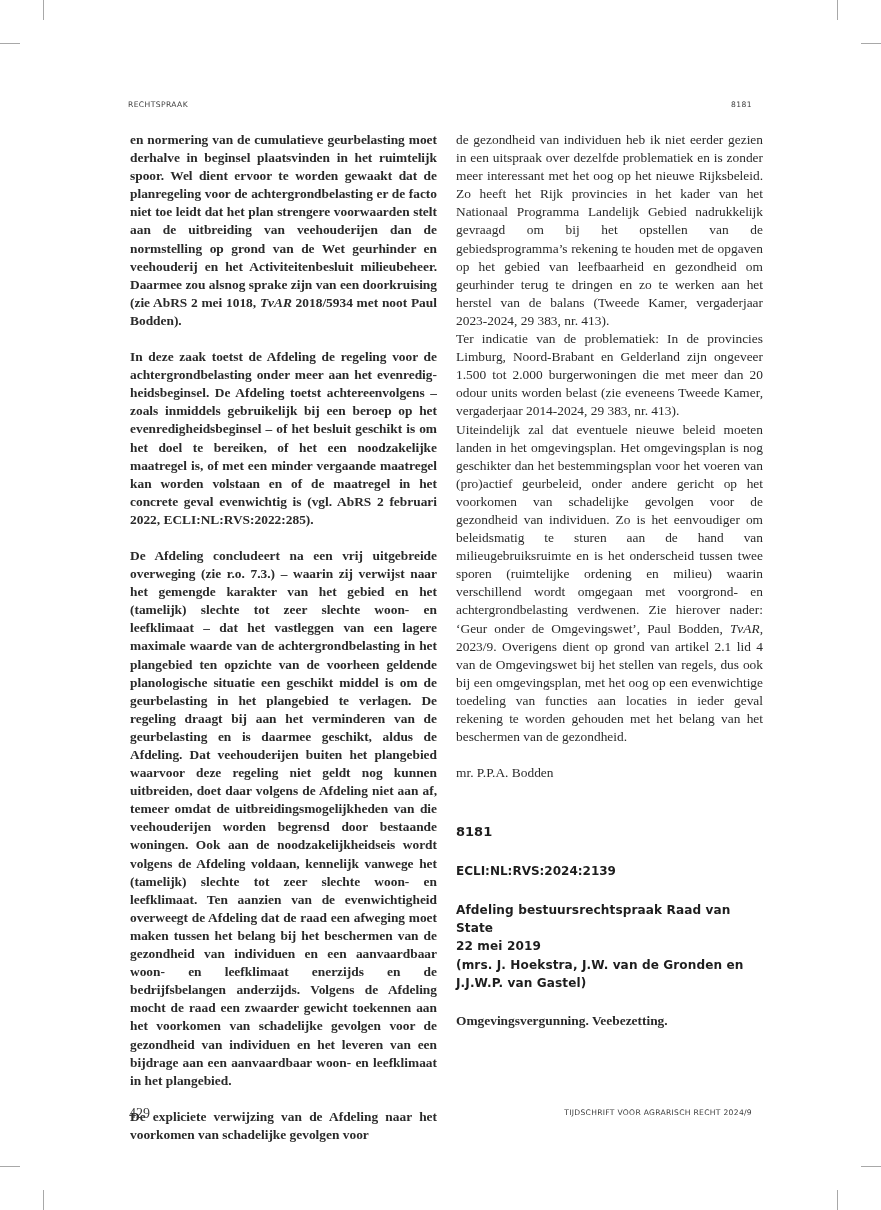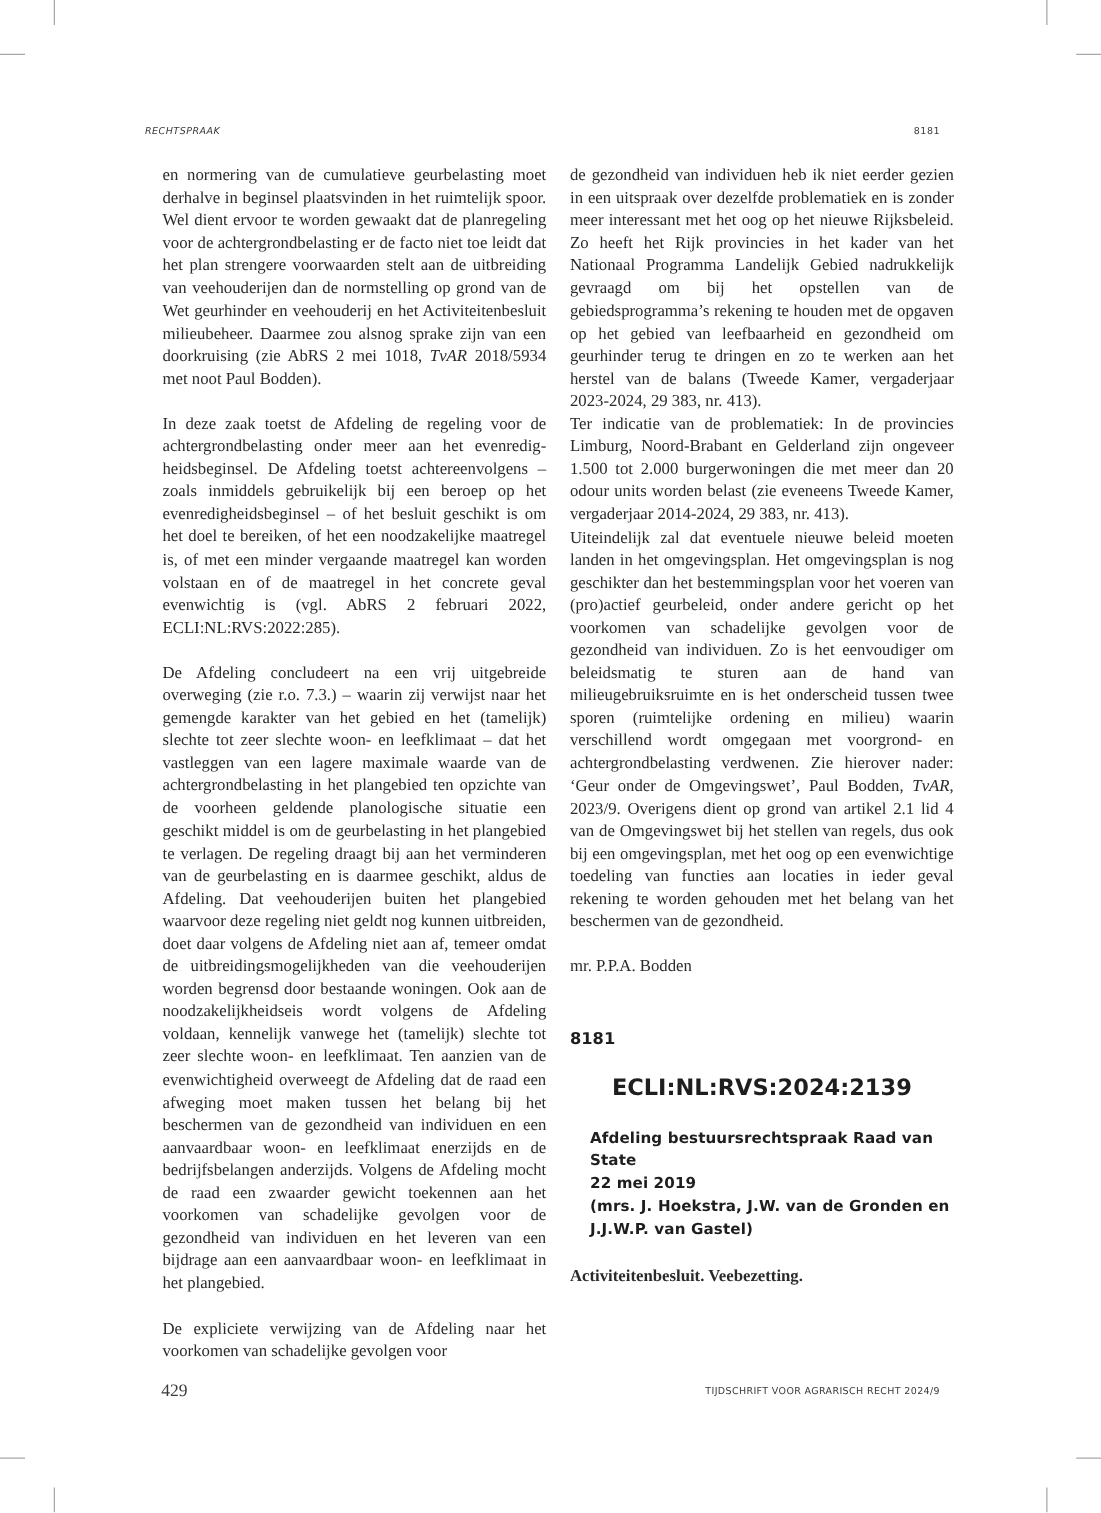--- a/index.html
+++ b/index.html
@@ -7,42 +7,42 @@
 
     .crop { position: absolute; background: #a8a8a8; }
     .crop.v { width: 1px; height: 20px; }
     .crop.h { height: 1px; width: 20px; }
 
     .running-head {
       position: absolute; top: 100px;
       font-family: "DejaVu Sans", sans-serif; font-size: 7.6px; letter-spacing: 0.4px;
       color: #3a3a3a;
     }
-    .running-head.left { left: 116px; font-style: italic; }
+    .running-head.left { left: 128px; }
     .running-head.right { right: 129px; }
 
     .col {
       position: absolute; top: 131px; width: 307px;
       font-family: "Liberation Serif", serif; font-size: 13.4px; line-height: 18.1px;
       color: #2a2a2a; text-align: justify; hyphens: manual;
     }
-    .col.left { left: 130px; }
+    .col.left { left: 130px; font-weight: bold; }
     .col.right { left: 456px; }
 
     .col p { margin: 0 0 18px 0; }
     .col p.tight { margin-bottom: 0; }
     .col em { font-style: italic; }
 
     .case-no, .ecli, .court {
       font-family: "DejaVu Sans", sans-serif; font-weight: bold; color: #1e1e1e;
       text-align: left;
     }
     .case-no { font-size: 13px; line-height: 18px; margin: 41px 0 21px 0; }
-    .ecli { font-size: 18px; line-height: 18px; margin: 0 0 21px 0; text-align: center; }
-    .court { font-size: 12.1px; line-height: 18.1px; margin: 0 0 20px 16px; letter-spacing: 0.1px; }
+    .ecli { font-size: 12px; line-height: 18px; margin: 0 0 21px 0; }
+    .court { font-size: 12.1px; line-height: 18.1px; margin: 0 0 20px 0; letter-spacing: 0.1px; }
     .court span { display: block; }
 
     .meta { font-weight: bold; text-align: left; margin: 0 0 17px 0; }
 
     .folio {
       position: absolute; top: 1106px;
       font-family: "Liberation Serif", serif; font-size: 14px; color: #3a3a3a;
     }
     .folio.left { left: 129px; }
     .journal {
@@ -78,17 +78,17 @@
   <p><span>Uiteindelijk zal dat eventuele nieuwe beleid moeten landen in het omgevingsplan. Het omgevingsplan is nog geschikter dan het bestemmingsplan voor het voeren van (pro)actief geurbeleid, onder andere gericht op het voorkomen van schadelijke gevolgen voor de gezondheid van individuen. Zo is het een­voudiger om beleidsmatig te sturen aan de hand van milieugebruiksruimte en is het onderscheid tussen twee sporen (ruimtelijke ordening en milieu) waarin verschillend wordt omgegaan met voorgrond- en achtergrondbelasting verdwenen. Zie hierover nader: ‘Geur onder de Omgevingswet’, Paul Bodden, </span><em>TvAR</em><span>, 2023/9. Overigens dient op grond van artikel 2.1 lid 4 van de Omgevingswet bij het stellen van regels, dus ook bij een omgevingsplan, met het oog op een evenwichtige toedeling van functies aan locaties in ieder geval rekening te worden gehouden met het belang van het beschermen van de gezondheid.</span></p>
   <p style="text-align:left;">mr. P.P.A. Bodden</p>
 
   <div class="case-no">8181</div>
   <div class="ecli">ECLI:NL:RVS:2024:2139</div>
   <div class="court">
     <span>Afdeling bestuursrechtspraak Raad van State</span>
     <span>22 mei 2019</span>
     <span>(mrs. J. Hoekstra, J.W. van de Gronden en J.J.W.P. van Gastel)</span>
   </div>
-  <p class="meta">Activiteitenbesluit. Veebezetting.</p>
+  <p class="meta">Omgevingsvergunning. Veebezetting.</p>
 </div>
 
 <div class="folio left">429</div>
 <div class="journal">TIJDSCHRIFT VOOR AGRARISCH RECHT 2024/9</div>
 
 </body></html>

